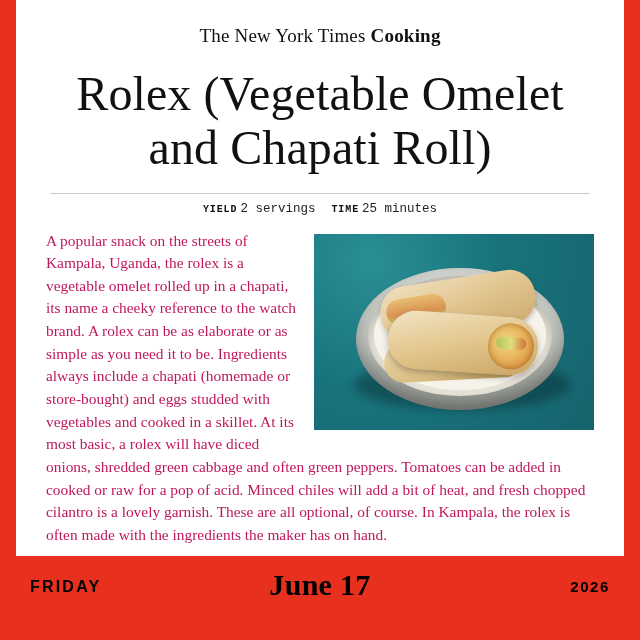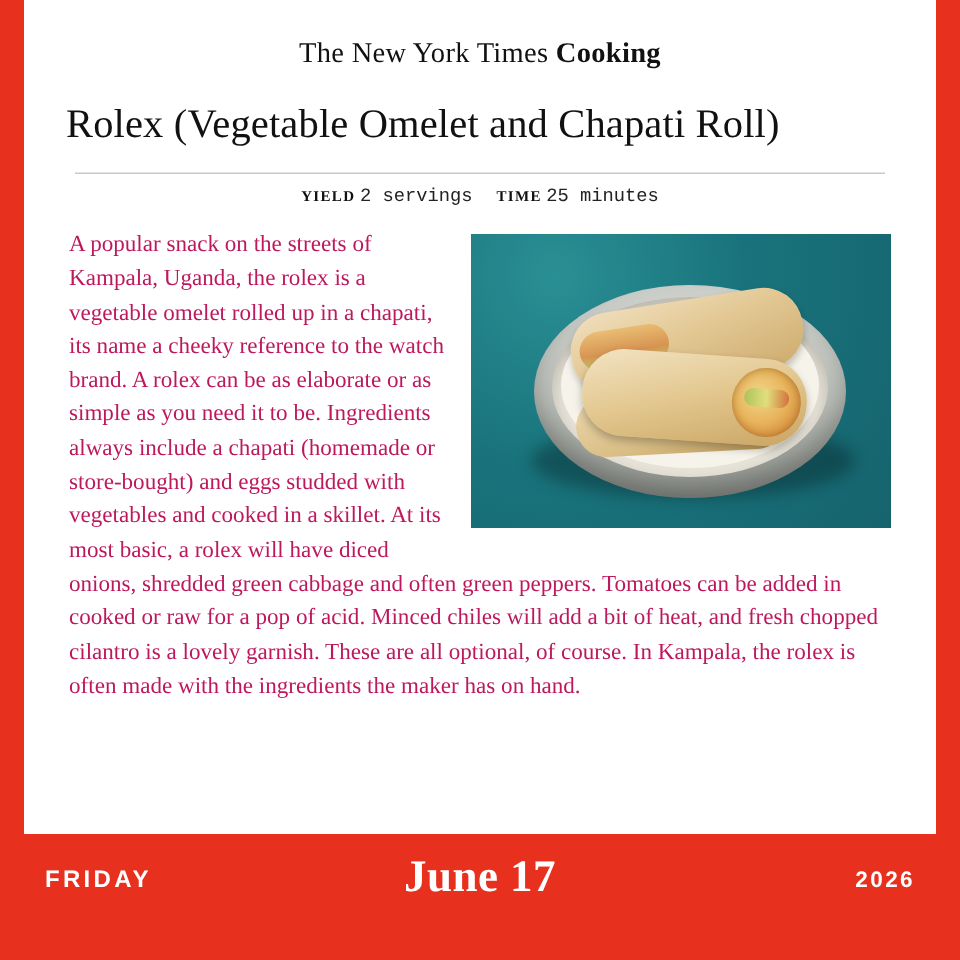--- a/index.html
+++ b/index.html
@@ -40,24 +40,25 @@
   }
   .masthead-nyt {
     font-weight: 400;
   }
   .masthead-cooking {
     font-weight: 700;
   }
   
   .title {
     margin-top: 22px;
-    padding: 0 28px;
+    padding: 0 57px;
+    text-align: center;
     font-family: "Liberation Serif", serif;
     font-weight: 400;
-    font-size: 27px;
+    font-size: 48px;
     line-height: 1.12;
     color: #111;
     letter-spacing: 0.1px;
   }
   .rule {
     margin: 18px auto 0;
     width: 540px;
     height: 1px;
     background: #c9c9c9;
   }
@@ -72,21 +73,21 @@
     color: #222;
   }
   .meta {
     margin-top: 7px;
     text-align: center;
     font-family: "Liberation Serif", serif;
     font-size: 12.5px;
     color: #222;
   }
   .meta .lbl {
-    font-family: Liberation Serif, serif;
+    font-family: Liberation Mono, monospace;
     font-size: 10px;
     font-weight: 700;
     letter-spacing: 0.9px;
     color: #111;
   }
   .meta .val { margin-left: 3px; font-family: Liberation Mono, monospace; }
   .meta .gap { display: inline-block; width: 16px; }
   
   .body-wrap {
     margin-top: 14px;
@@ -197,21 +198,21 @@
   }
   .body-wrap p { text-indent: 0; }
   
   .footer {
     position: absolute;
     left: 0;
     top: 556px;
     width: 640px;
     height: 84px;
     background: #e8301f;
-    color: #ffffff;
+    color: #000000;
   }
   .footer-inner {
     position: relative;
     width: 100%;
     height: 100%;
   }
   .footer-day {
     position: absolute;
     left: 30px;
     top: 22px;

